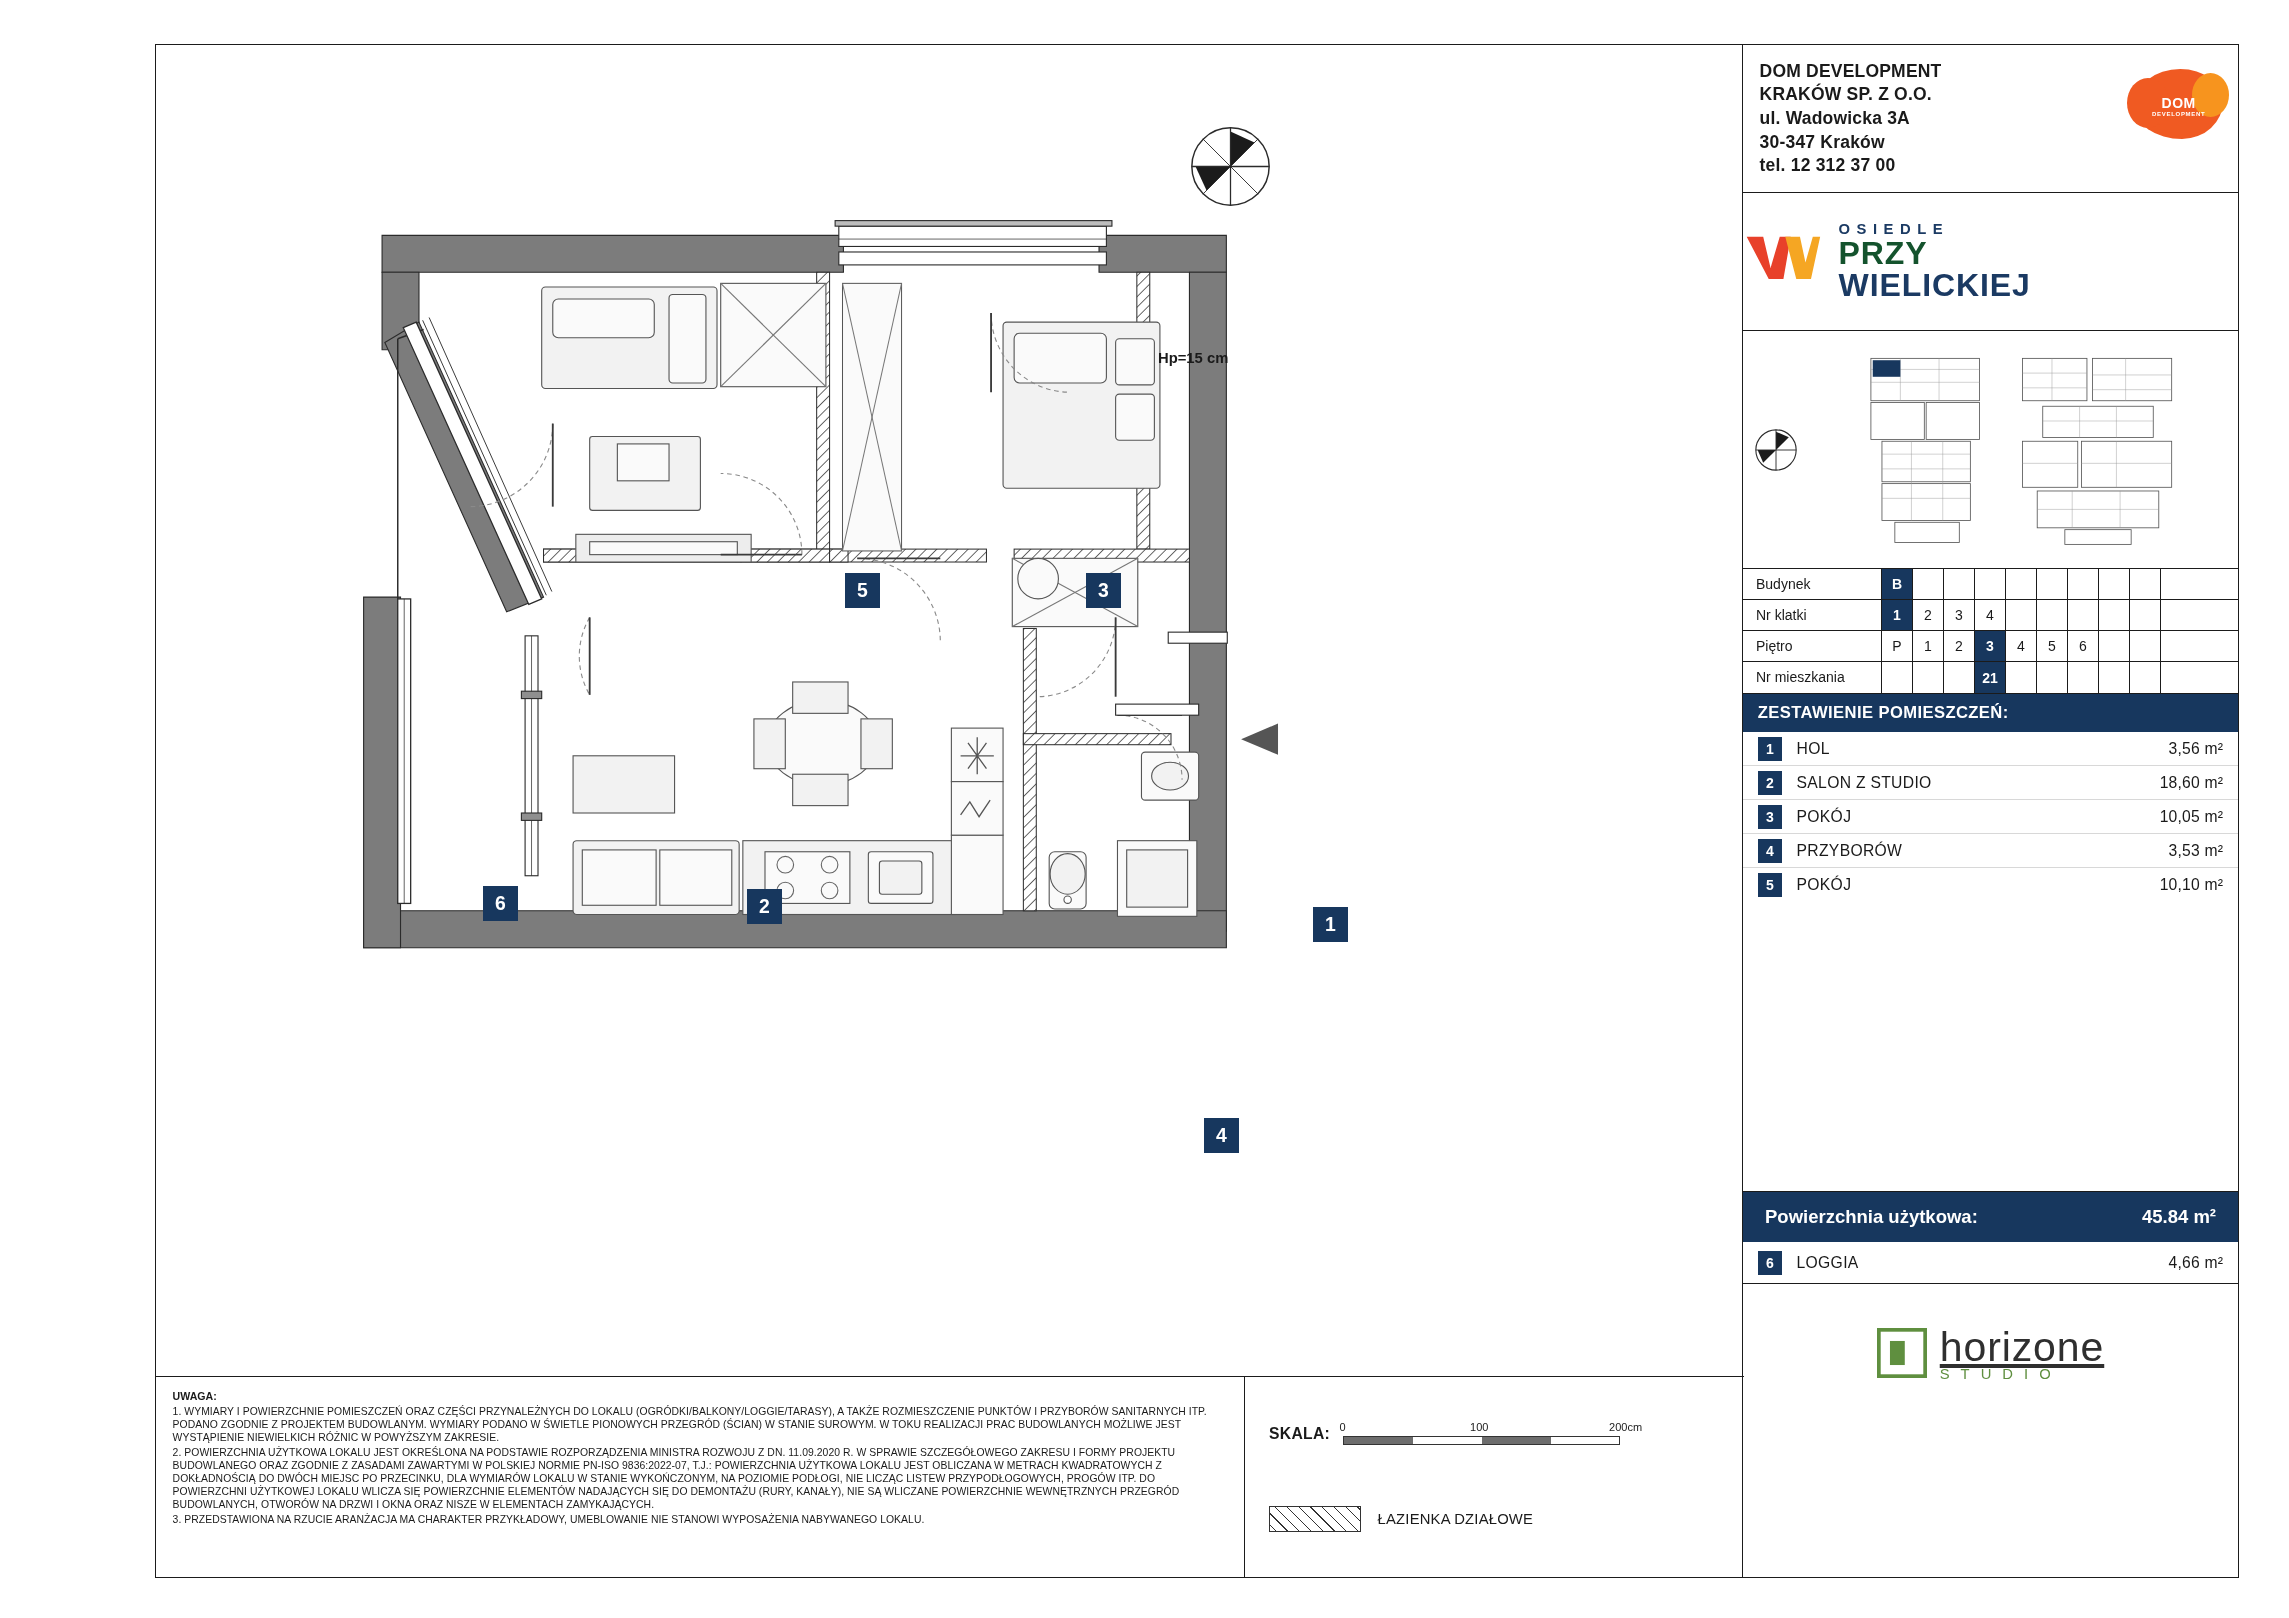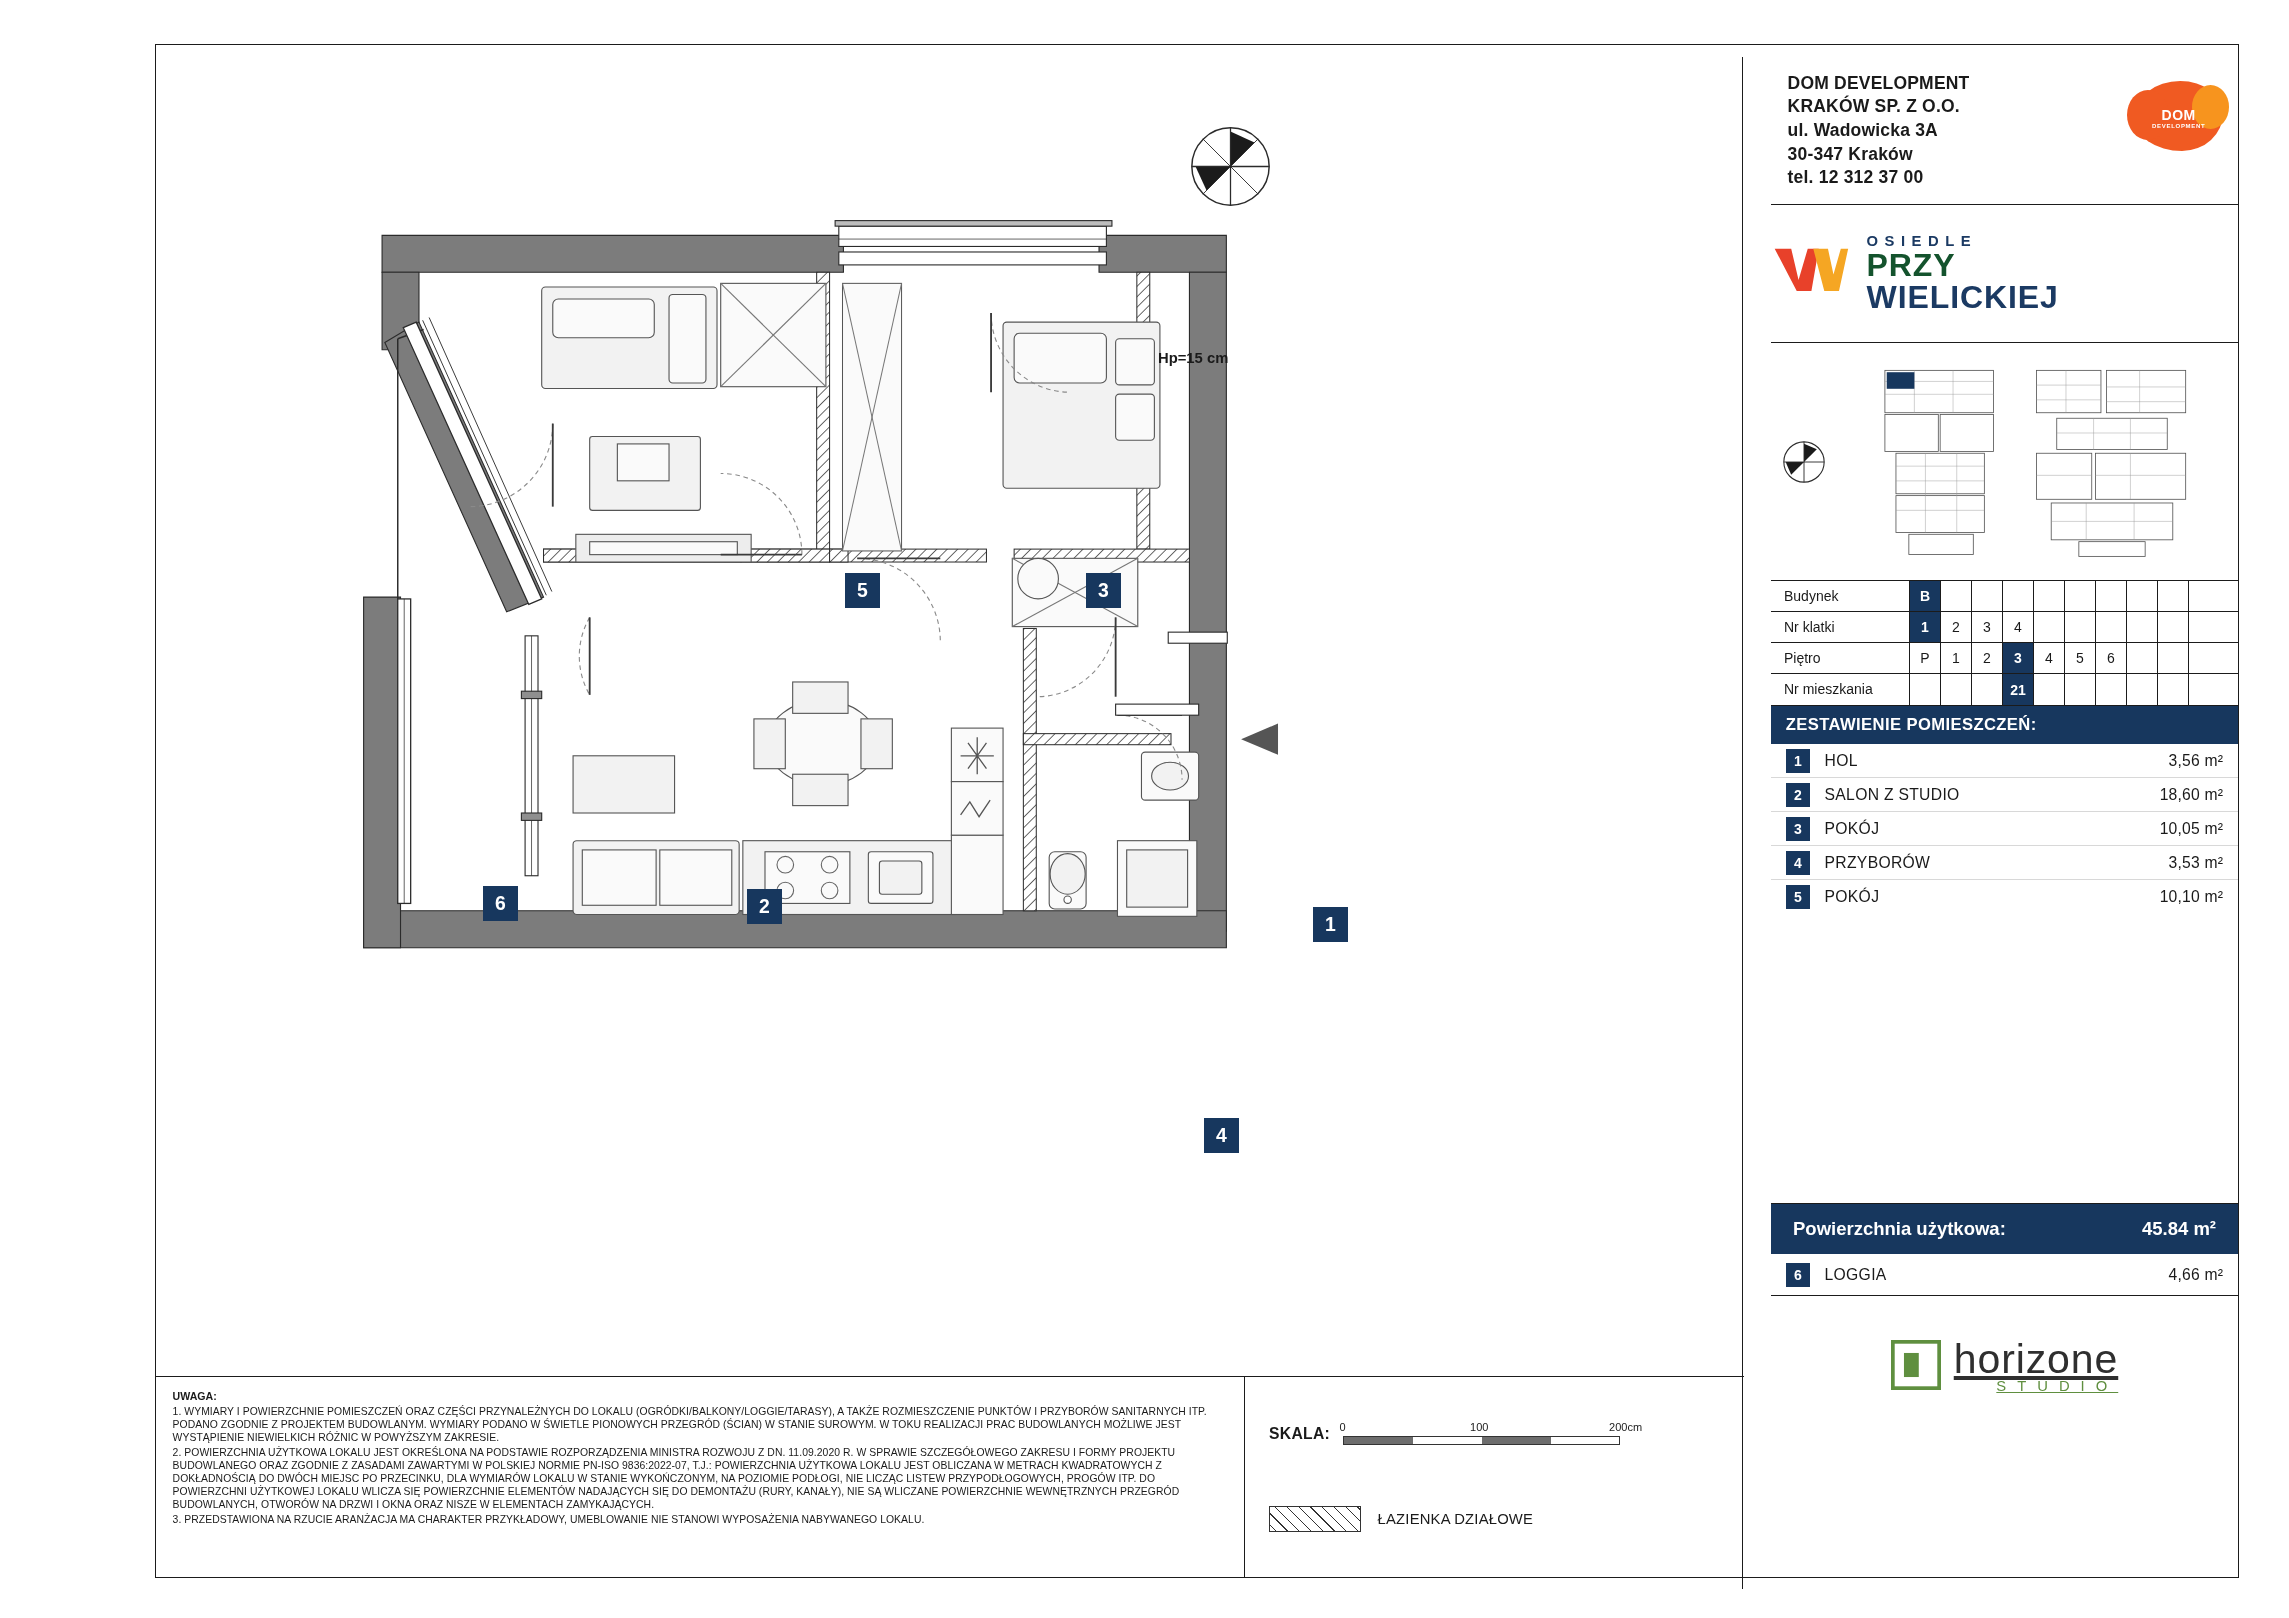--- a/index.html
+++ b/index.html
@@ -12,23 +12,22 @@
     position: relative;
     overflow: hidden;
   }
   
   .sheet {
     position:absolute; left:155px; top:44px; width:2084px; height:1534px;
     border:1.8px solid #1b1b1b; background:#fff;
   }
   
   .right-col {
-    position:absolute; right:0; top:12px; width:496px; height:100%;
+    position:absolute; right:0; top:0; width:496px; height:100%;
     border-left:1.8px solid #1b1b1b;
-    padding-left:28px;
   }
   .rc-box { border-bottom:1.8px solid #1b1b1b; position:relative; }
 
   .dev-box { height:148px; padding:14.8px 16.6px; }
   .dev-text { font-size:17.5px; font-weight:bold; line-height:1.35; letter-spacing:0.2px;}
   .dom-logo {
     position:absolute; right:14.8px; top:24px; width:89px; height:70px;
   }
   .dom-blob {
     position:absolute; width:100%; height:100%;
@@ -96,21 +95,21 @@
 
   .total-box {
     background:#17375e; color:#fff; height:50px; display:flex; align-items:center;
     justify-content:space-between; padding:0 22px; font-size:18.5px; font-weight:bold;
   }
   .loggia-box { height:42px; display:flex; align-items:center; padding:0 14.8px; font-size:15.7px;
     border-bottom:1.8px solid #1b1b1b;}
   .horizone-box { height:138px; display:flex; align-items:center; justify-content:center; gap:13px;}
   .hz-mark { width:50px;height:50px; position:relative;}
   .hz-text .h1 { font-size:41px; letter-spacing:0.9px; color:#2f2f2f;text-decoration:underline;}
-  .hz-text .h2 { font-size:14.8px; letter-spacing:11px; color:#5f8f3f; text-align:right; margin-top:-5.5px;text-decoration:underline;}
+  .hz-text .h2 { font-size:14.8px; letter-spacing:11px; color:#5f8f3f; margin-top:-5.5px;}
 
   
   .bottom-bar {
     position:absolute; left:0; bottom:0; width:1588px; height:201px;
     border-top:1.8px solid #1b1b1b;
   }
   .notes {
     position:absolute; left:0; top:0; width:1089px; height:100%;
     padding:13px 14.8px 0 16.6px; border-right:1.8px solid #1b1b1b;
   }

